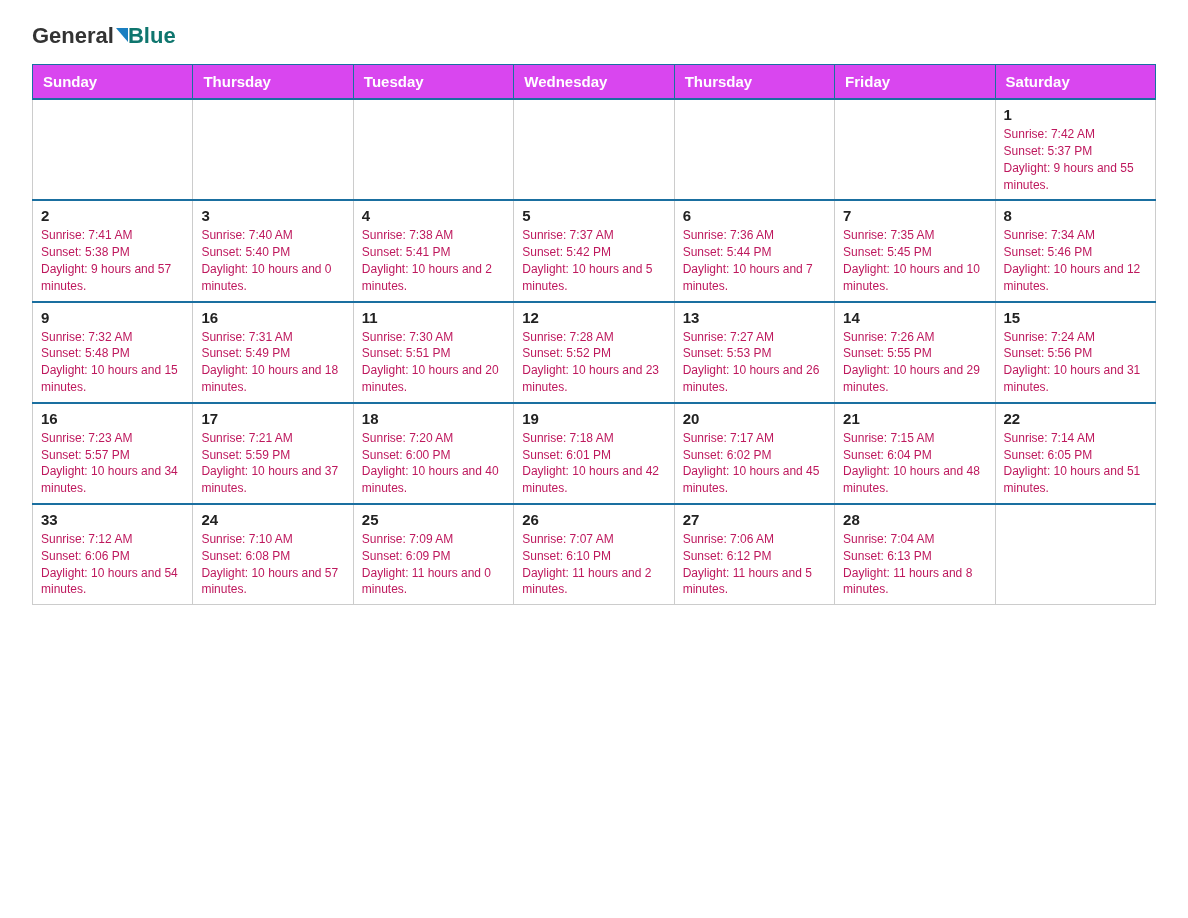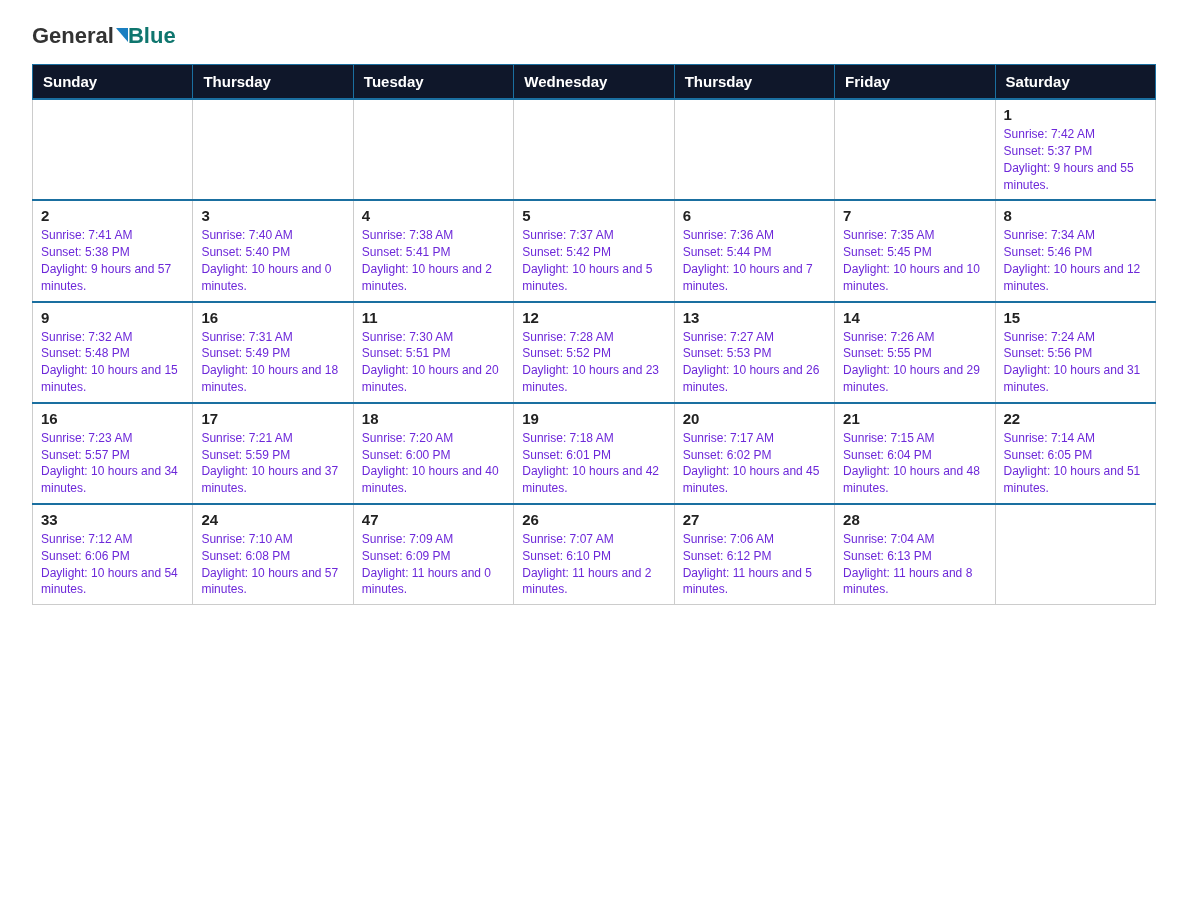--- a/index.html
+++ b/index.html
@@ -59,21 +59,21 @@
       font-weight: normal;
       color: #333;
       margin-top: 4px;
     }
     .calendar {
       width: 100%;
       border-collapse: collapse;
       border: 1px solid #bbb;
     }
     .calendar thead th {
-      background-color: #0f172a;
+      background-color: #d946ef;
       color: #fff;
       font-size: 15px;
       font-weight: bold;
       padding: 8px 10px;
       text-align: left;
       border: 1px solid #1a6fa0;
     }
     .calendar tbody td {
       vertical-align: top;
       padding: 6px 8px;
@@ -89,21 +89,21 @@
     }
     .day-number {
       font-size: 15px;
       font-weight: bold;
       color: #222;
       display: block;
       margin-bottom: 3px;
     }
     .day-info {
       font-size: 12px;
-      color: #6d28d9;
+      color: #be185d;
       line-height: 1.4;
     }
     .empty-cell {
       background: #f9f9f9;
     }
   </style>
 </head>
 <body>
 
 <div class="header">
@@ -233,21 +233,21 @@
       <tr>
         <td>
           <span class="day-number">33</span>
           <div class="day-info">Sunrise: 7:12 AM<br>Sunset: 6:06 PM<br>Daylight: 10 hours and 54 minutes.</div>
         </td>
         <td>
           <span class="day-number">24</span>
           <div class="day-info">Sunrise: 7:10 AM<br>Sunset: 6:08 PM<br>Daylight: 10 hours and 57 minutes.</div>
         </td>
         <td>
-          <span class="day-number">47</span>
+          <span class="day-number">25</span>
           <div class="day-info">Sunrise: 7:09 AM<br>Sunset: 6:09 PM<br>Daylight: 11 hours and 0 minutes.</div>
         </td>
         <td>
           <span class="day-number">26</span>
           <div class="day-info">Sunrise: 7:07 AM<br>Sunset: 6:10 PM<br>Daylight: 11 hours and 2 minutes.</div>
         </td>
         <td>
           <span class="day-number">27</span>
           <div class="day-info">Sunrise: 7:06 AM<br>Sunset: 6:12 PM<br>Daylight: 11 hours and 5 minutes.</div>
         </td>

